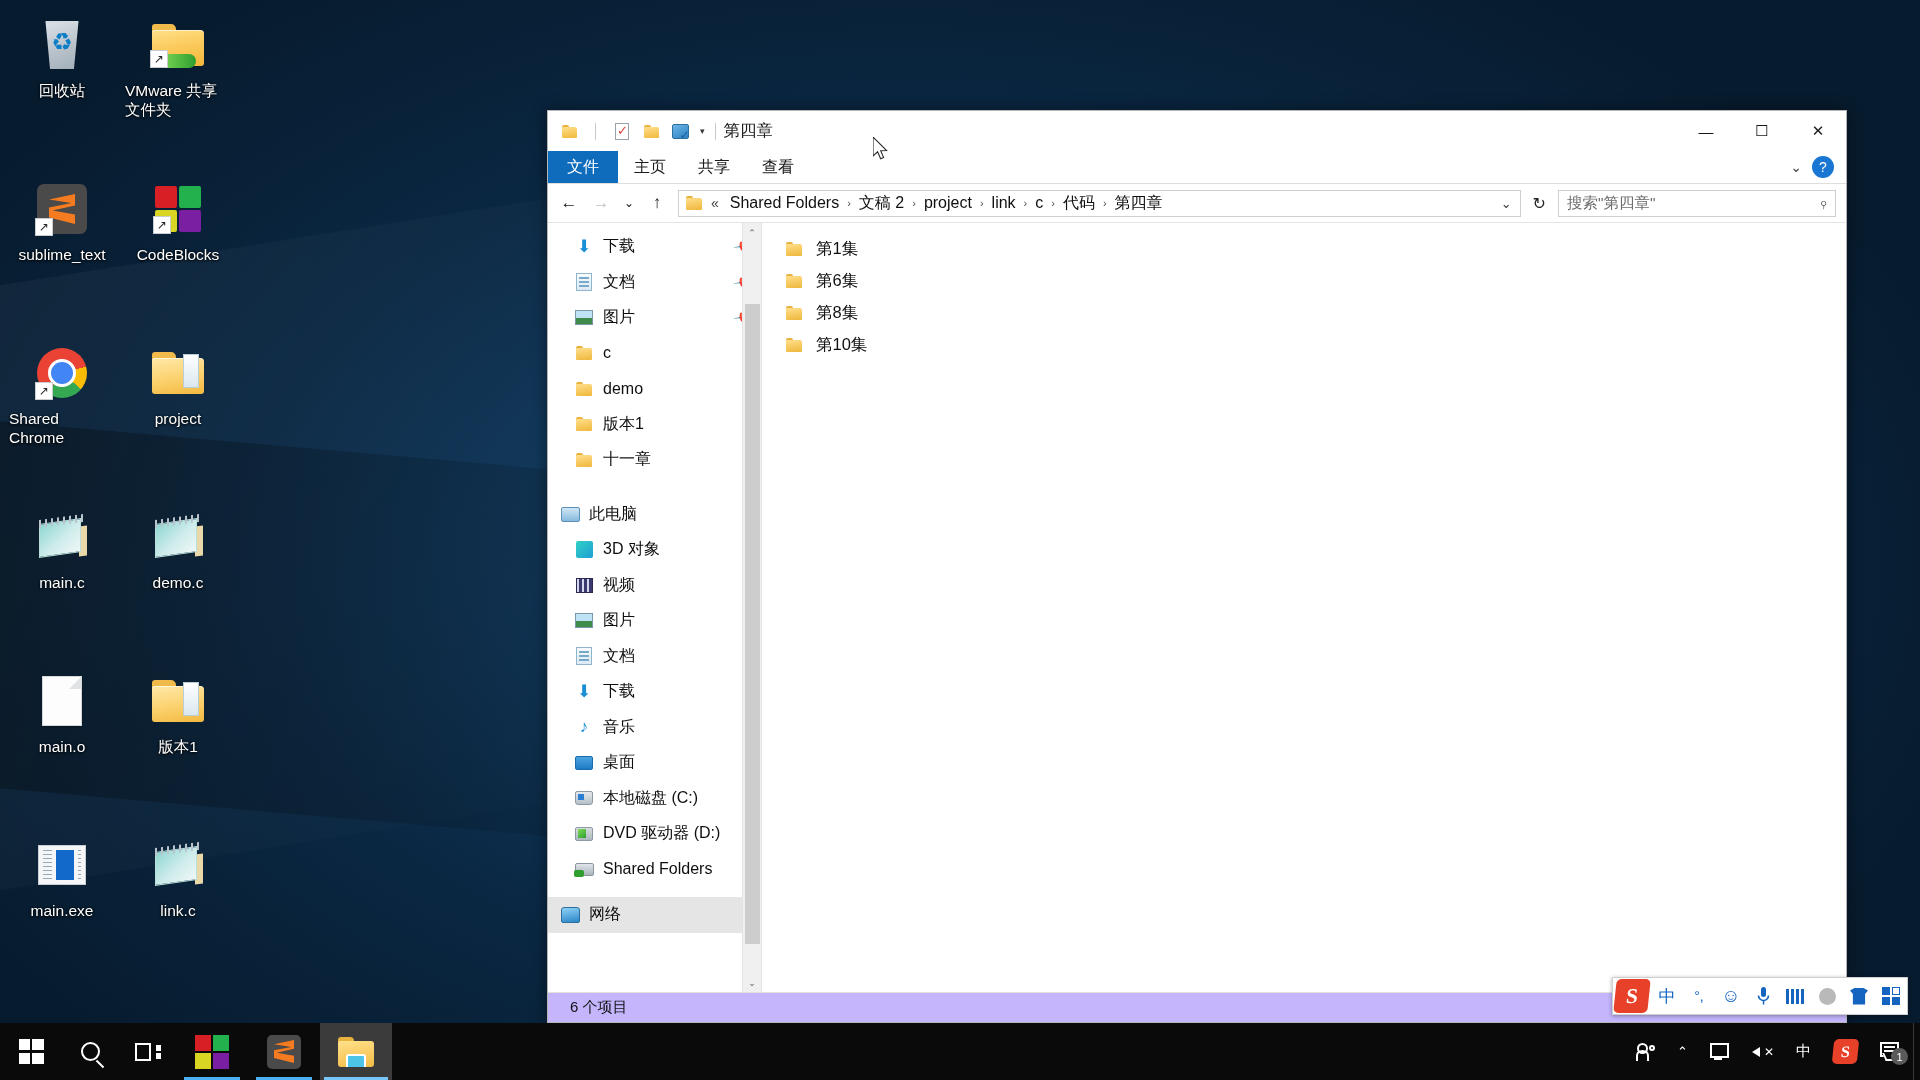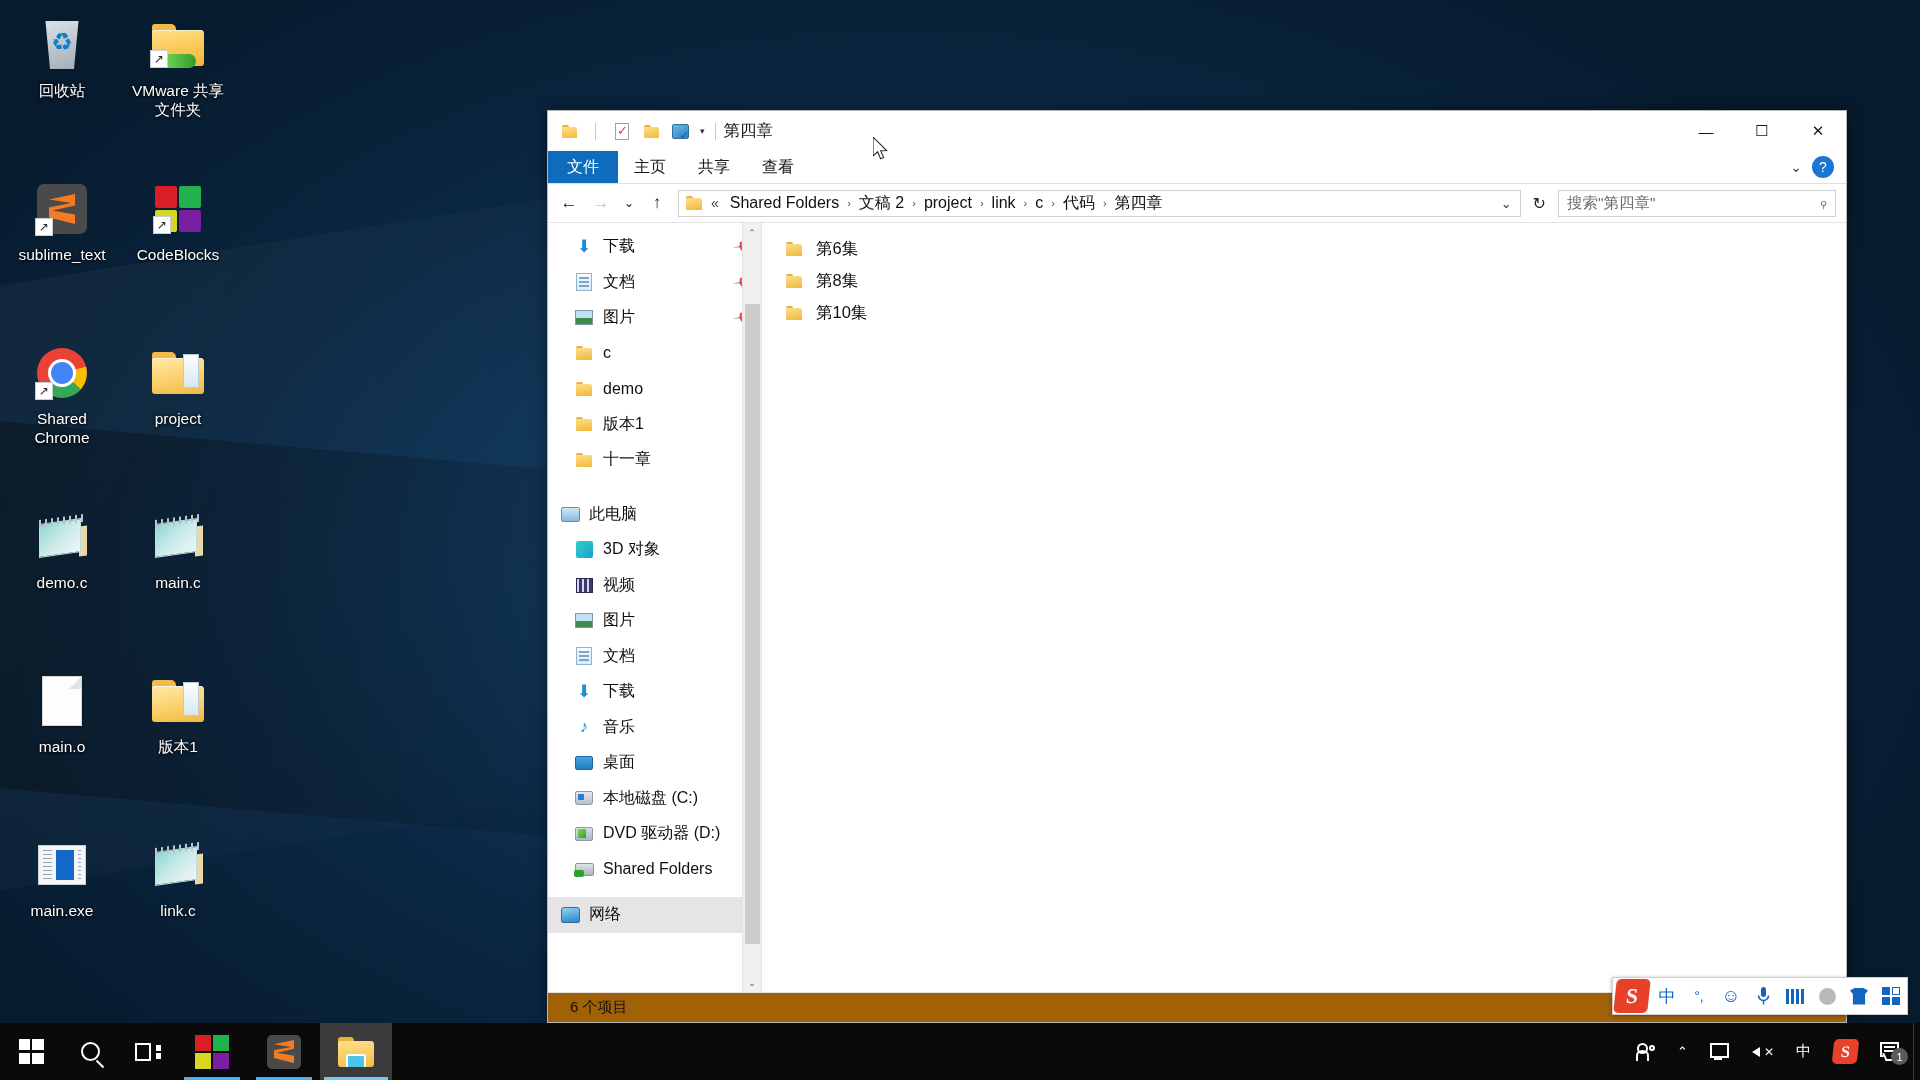--- a/index.html
+++ b/index.html
@@ -48,21 +48,20 @@
   .dicon .glyph {
     width: 58px; height: 58px;
     position: relative;
     display: flex; align-items: center; justify-content: center;
     margin-bottom: 7px;
   }
   .dicon .dlabel {
     color: #ffffff;
     font-size: 15.5px;
     line-height: 19px;
-    text-align: center;
     text-shadow: 0 1px 3px rgba(0,0,0,0.95), 0 0 2px rgba(0,0,0,0.8);
     max-width: 106px;
     word-break: break-word;
   }
 
   
   .art-recycle {
     width: 46px; height: 48px;
     background: linear-gradient(160deg, #e9eef2 0%, #c3ccd4 55%, #aab6c0 100%);
     clip-path: polygon(14% 0%, 86% 0%, 76% 100%, 24% 100%);
@@ -357,21 +356,21 @@
     font-size: 16.5px; color: #101010;
   }
   .fitem .fi { width: 20px; height: 18px; flex: none; display:flex; align-items:center; }
 
   .statusbar {
     height: 30px; flex: none;
     border-top: 1px solid #e0e0e0;
     display: flex; align-items: center;
     padding-left: 22px;
     font-size: 15px; color: #111;
-    background: #a16207;
+    background: #c4b5fd;
   }
 
   
   #ime-bar {
     position: absolute;
     left: 1612px; top: 977px;
     height: 38px; width: 296px;
     background: #ffffff;
     border: 1px solid #d0d0d0;
     display: flex; align-items: center;
@@ -561,32 +560,32 @@
     </div>
 
     <div class="dicon">
       <span class="glyph">
         <span class="art-notepad">
             <span class="back"></span>
             <span class="pg"></span>
             <span class="spiral"></span>
           </span>
       </span>
-      <span class="dlabel">demo.c</span>
+      <span class="dlabel">main.c</span>
     </div>
 
     <div class="dicon">
       <span class="glyph">
         <span class="art-notepad">
             <span class="back"></span>
             <span class="pg"></span>
             <span class="spiral"></span>
           </span>
       </span>
-      <span class="dlabel">main.c</span>
+      <span class="dlabel">demo.c</span>
     </div>
 
     <div class="dicon">
       <span class="glyph">
           <span class="art-doc"></span>
         </span>
       <span class="dlabel">main.o</span>
     </div>
 
     <div class="dicon">
@@ -829,20 +828,26 @@
           <span class="sb-track">
             <span class="sb-thumb"></span>
           </span>
           <span class="sb-arrow">⌄</span>
         </div>
       </div>
 
       <div class="splitter"></div>
 
       <div class="filepane">
+        <div class="fitem">
+          <span class="fi">
+              <span class="i-fold"></span>
+            </span>
+          <span>第1集</span>
+        </div>
         <div class="fitem">
           <span class="fi">
               <span class="i-fold"></span>
             </span>
           <span>第6集</span>
         </div>
         <div class="fitem">
           <span class="fi">
               <span class="i-fold"></span>
             </span>

